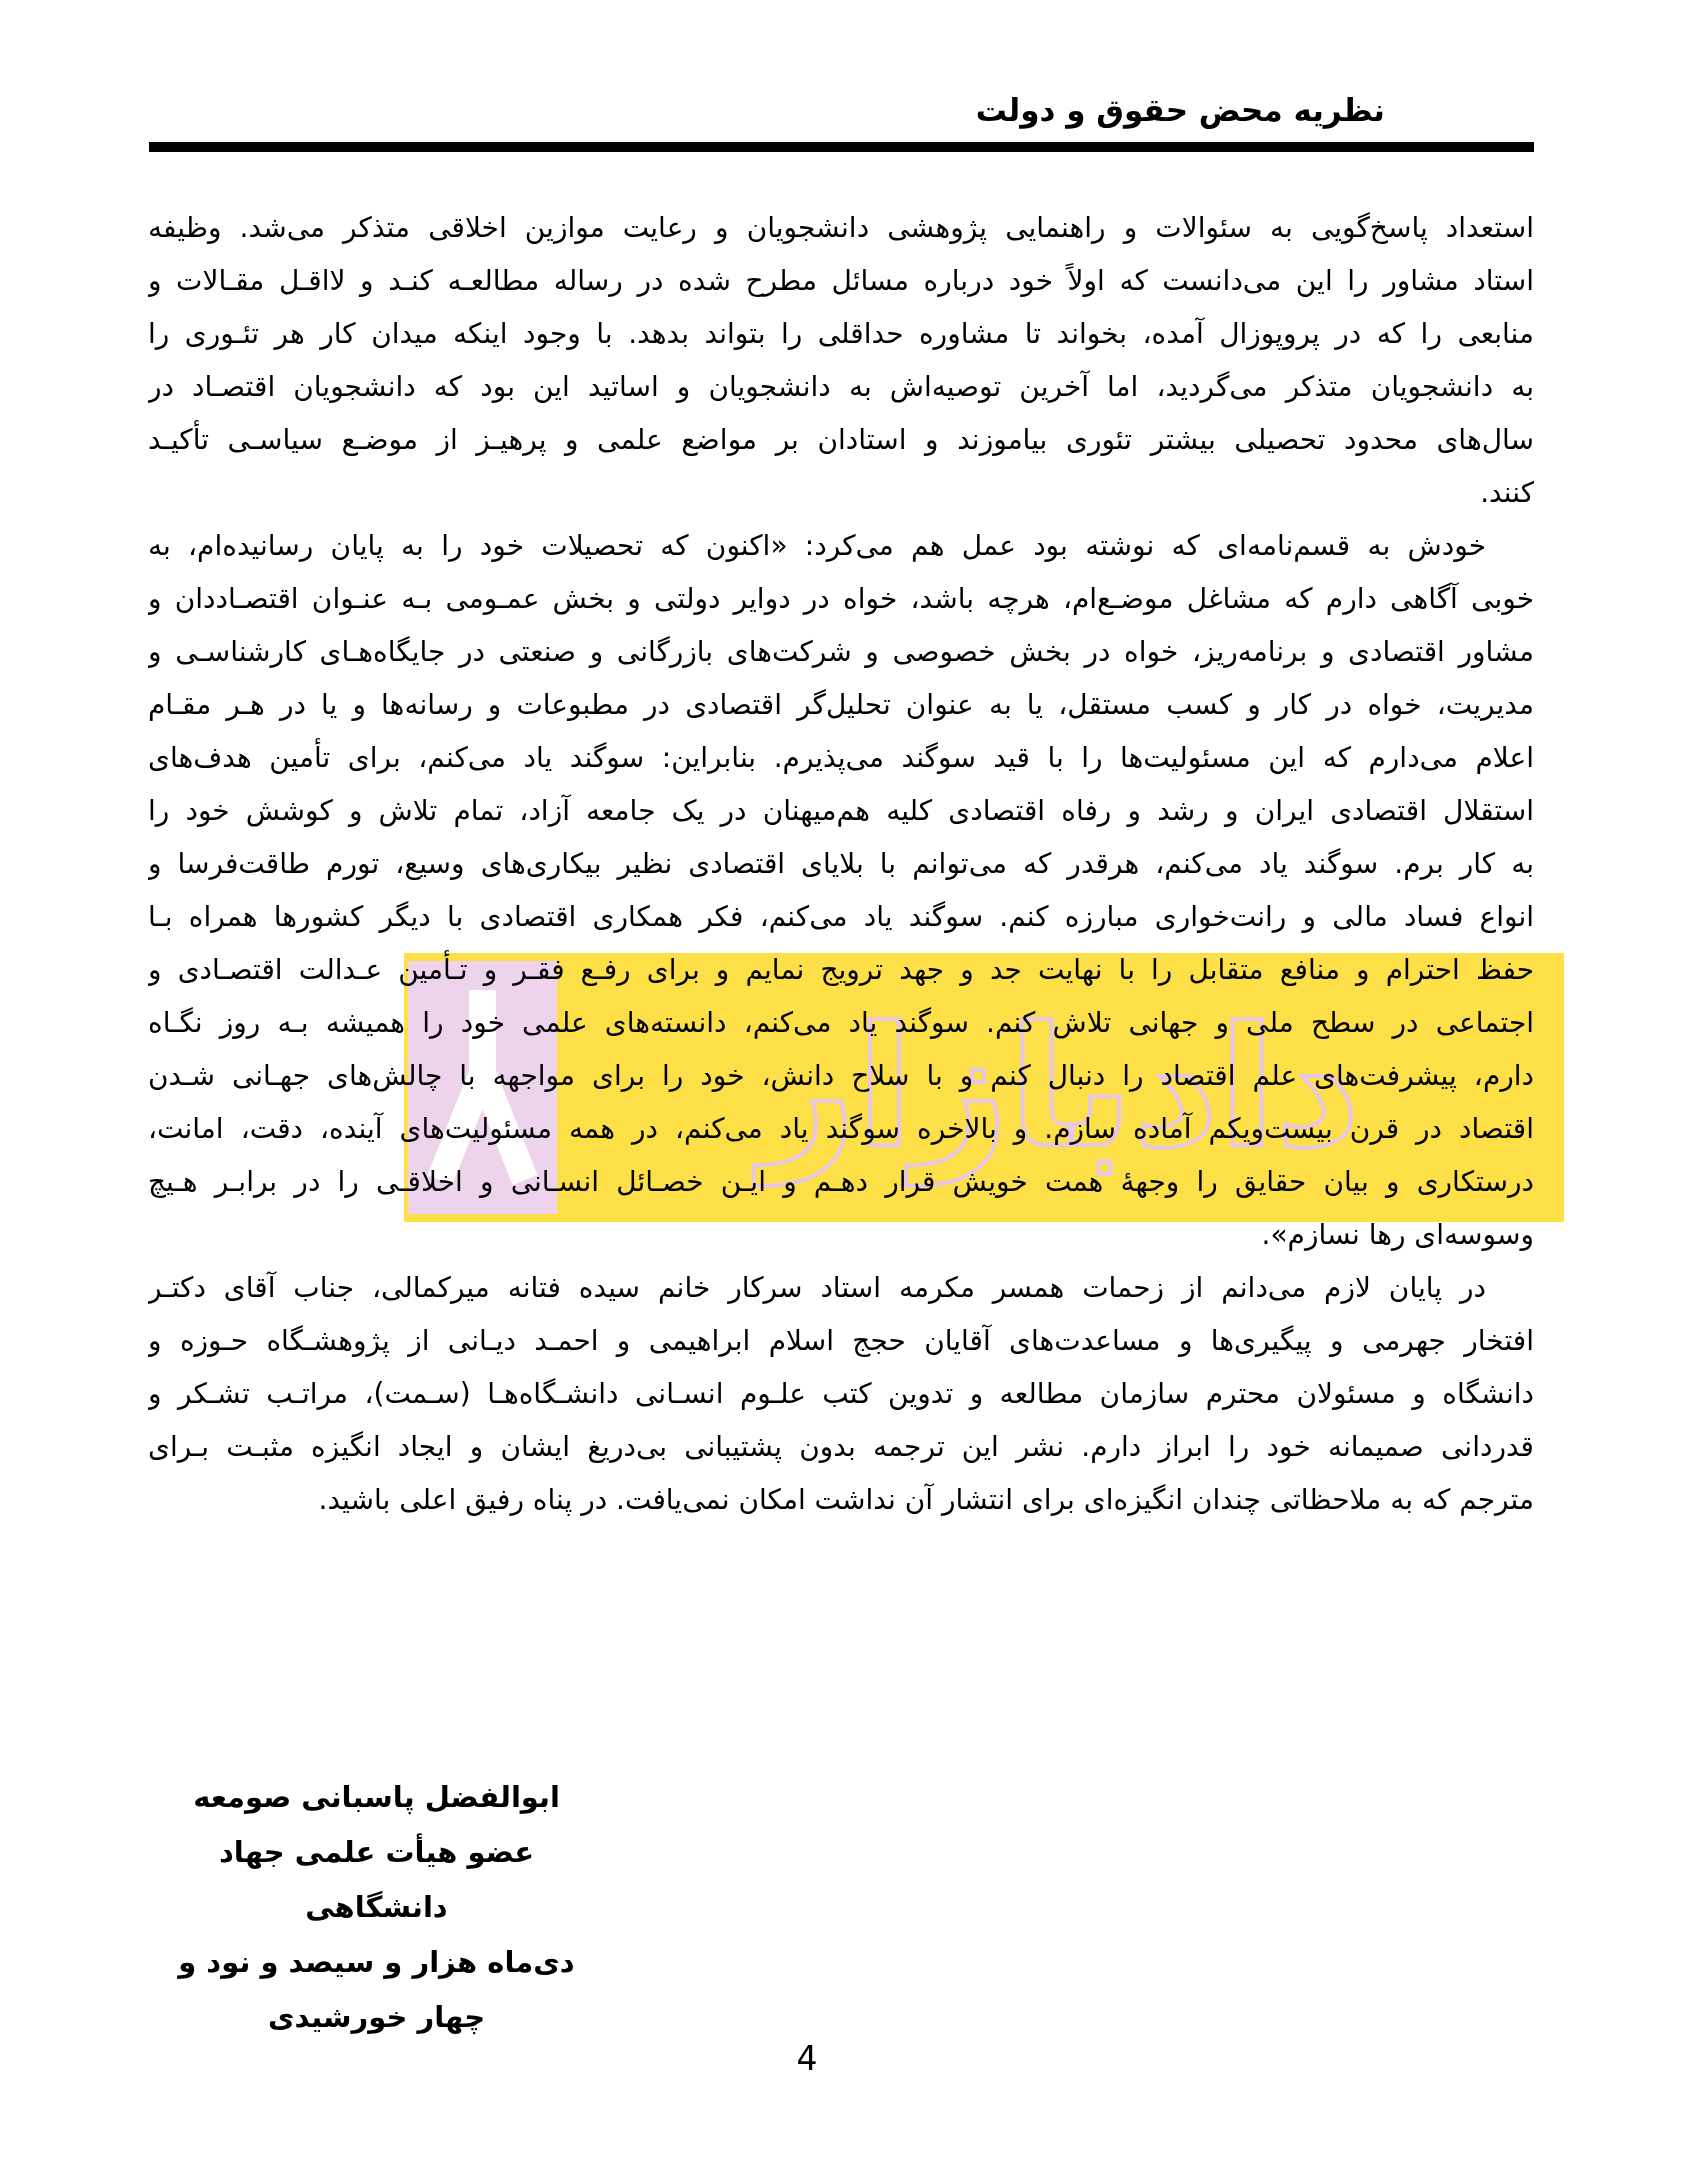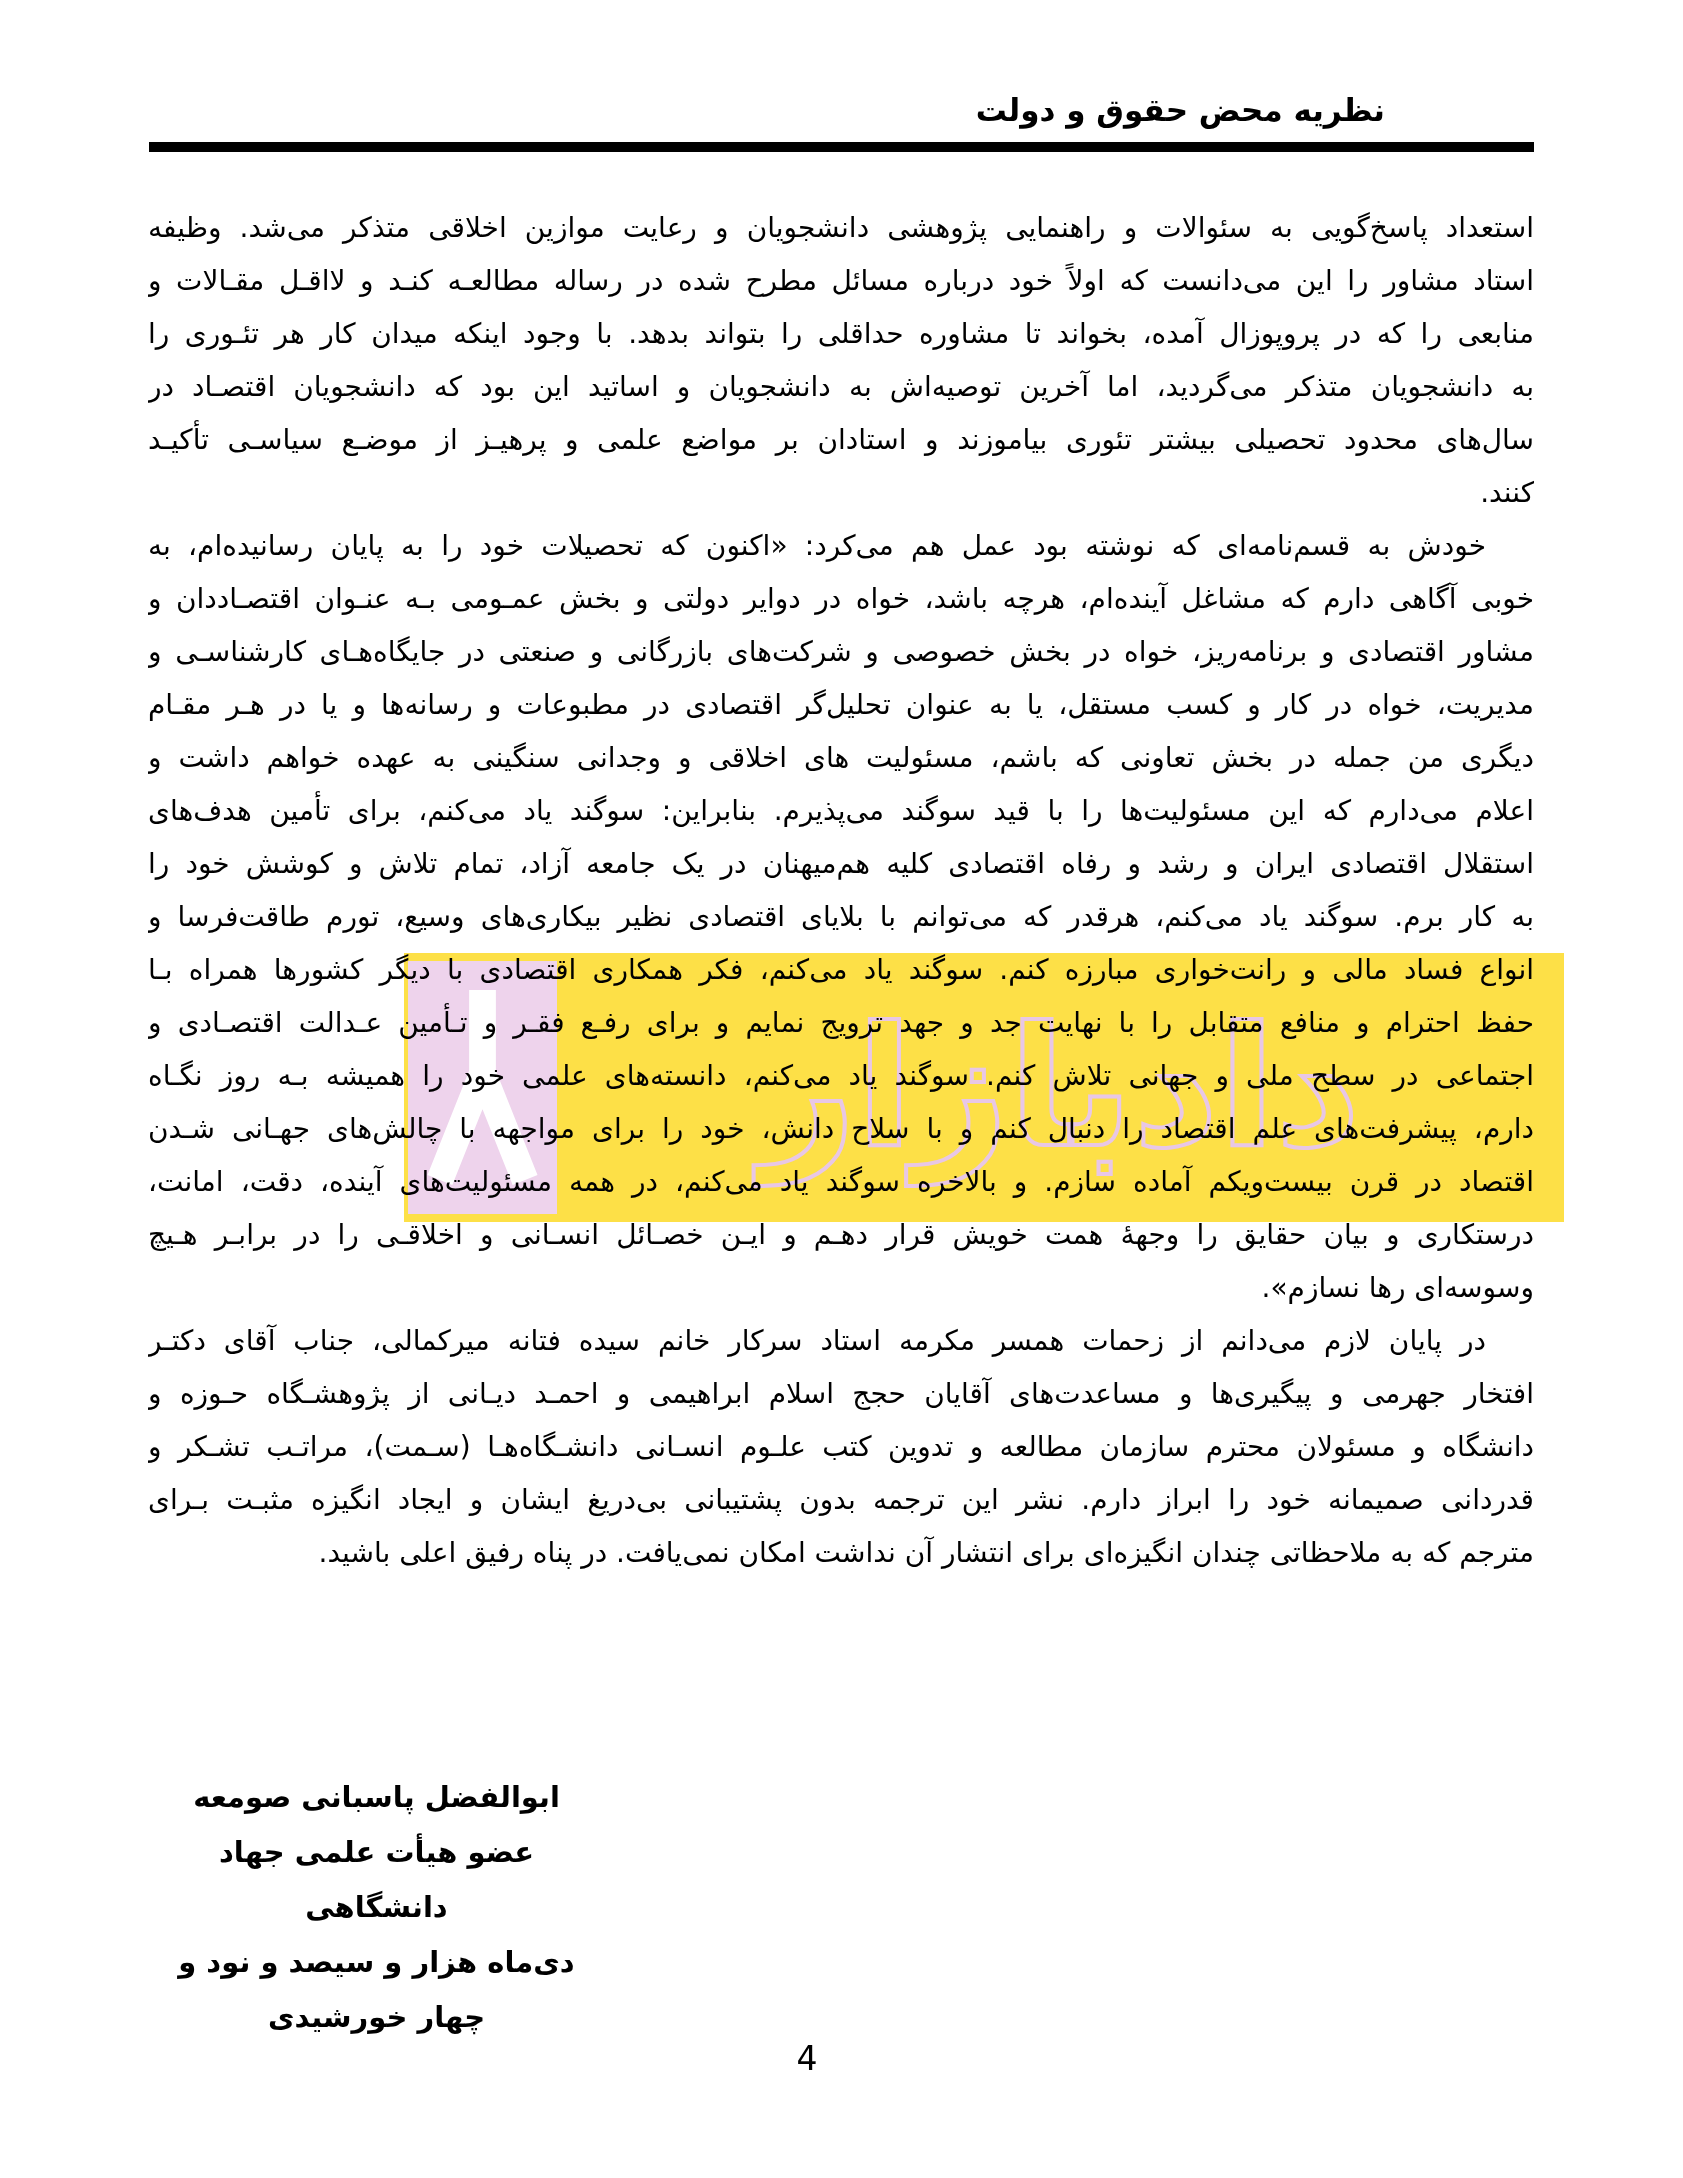--- a/index.html
+++ b/index.html
@@ -124,24 +124,23 @@
       <div class="para">
         <div class="line">استعداد پاسخ‌گویی به سئوالات و راهنمایی پژوهشی دانشجویان و رعایت موازین اخلاقی متذکر می‌شد. وظیفه</div>
         <div class="line">استاد مشاور را این می‌دانست که اولاً خود درباره مسائل مطرح شده در رساله مطالعـه کنـد و لااقـل مقـالات و</div>
         <div class="line">منابعی را که در پروپوزال آمده، بخواند تا مشاوره حداقلی را بتواند بدهد. با وجود اینکه میدان کار هر تئـوری را</div>
         <div class="line">به دانشجویان متذکر می‌گردید، اما آخرین توصیه‌اش به دانشجویان و اساتید این بود که دانشجویان اقتصـاد در</div>
         <div class="line">سال‌های محدود تحصیلی بیشتر تئوری بیاموزند و استادان بر مواضع علمی و پرهیـز از موضـع سیاسـی تأکیـد</div>
         <div class="line last">کنند.</div>
       </div>
       <div class="para">
         <div class="line indent">خودش به قسم‌نامه‌ای که نوشته بود عمل هم می‌کرد: «اکنون که تحصیلات خود را به پایان رسانیده‌ام، به</div>
-        <div class="line">خوبی آگاهی دارم که مشاغل آینده‌ام، هرچه باشد، خواه در دوایر دولتی و بخش عمـومی بـه عنـوان اقتصـاددان و</div>
+        <div class="line">خوبی آگاهی دارم که مشاغل موضـع‌ام، هرچه باشد، خواه در دوایر دولتی و بخش عمـومی بـه عنـوان اقتصـاددان و</div>
         <div class="line">مشاور اقتصادی و برنامه‌ریز، خواه در بخش خصوصی و شرکت‌های بازرگانی و صنعتی در جایگاه‌هـای کارشناسـی و</div>
         <div class="line">مدیریت، خواه در کار و کسب مستقل، یا به عنوان تحلیل‌گر اقتصادی در مطبوعات و رسانه‌ها و یا در هـر مقـام</div>
-        <div class="line">دیگری من جمله در بخش تعاونی که باشم، مسئولیت های اخلاقی و وجدانی سنگینی به عهده خواهم داشت و</div>
         <div class="line">اعلام می‌دارم که این مسئولیت‌ها را با قید سوگند می‌پذیرم. بنابراین: سوگند یاد می‌کنم، برای تأمین هدف‌های</div>
         <div class="line">استقلال اقتصادی ایران و رشد و رفاه اقتصادی کلیه هم‌میهنان در یک جامعه آزاد، تمام تلاش و کوشش خود را</div>
         <div class="line">به کار برم. سوگند یاد می‌کنم، هرقدر که می‌توانم با بلایای اقتصادی نظیر بیکاری‌های وسیع، تورم طاقت‌فرسا و</div>
         <div class="line">انواع فساد مالی و رانت‌خواری مبارزه کنم. سوگند یاد می‌کنم، فکر همکاری اقتصادی با دیگر کشورها همراه بـا</div>
         <div class="line">حفظ احترام و منافع متقابل را با نهایت جد و جهد ترویج نمایم و برای رفـع فقـر و تـأمین عـدالت اقتصـادی و</div>
         <div class="line">اجتماعی در سطح ملی و جهانی تلاش کنم. سوگند یاد می‌کنم، دانسته‌های علمی خود را همیشه بـه روز نگـاه</div>
         <div class="line">دارم، پیشرفت‌های علم اقتصاد را دنبال کنم و با سلاح دانش، خود را برای مواجهه با چالش‌های جهـانی شـدن</div>
         <div class="line">اقتصاد در قرن بیست‌ویکم آماده سازم. و بالاخره سوگند یاد می‌کنم، در همه مسئولیت‌های آینده، دقت، امانت،</div>
         <div class="line">درستکاری و بیان حقایق را وجهۀ همت خویش قرار دهـم و ایـن خصـائل انسـانی و اخلاقـی را در برابـر هـیچ</div>
         <div class="line last">وسوسه‌ای رها نسازم».</div>

